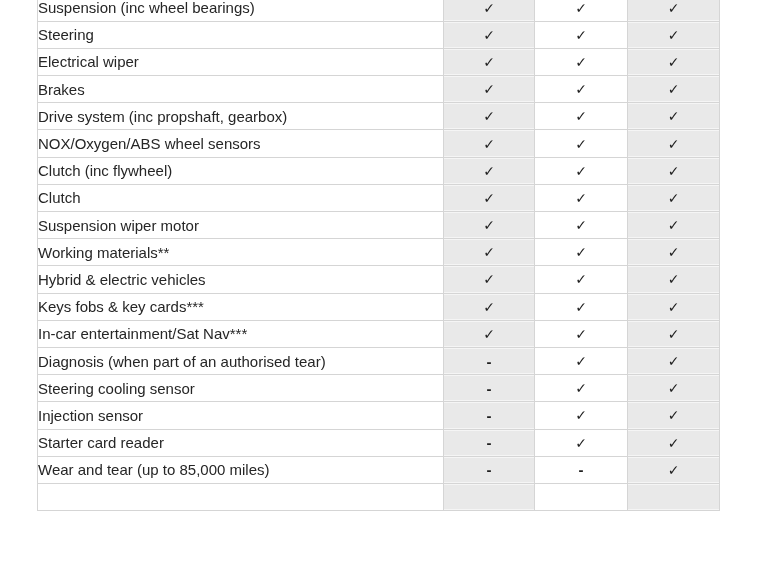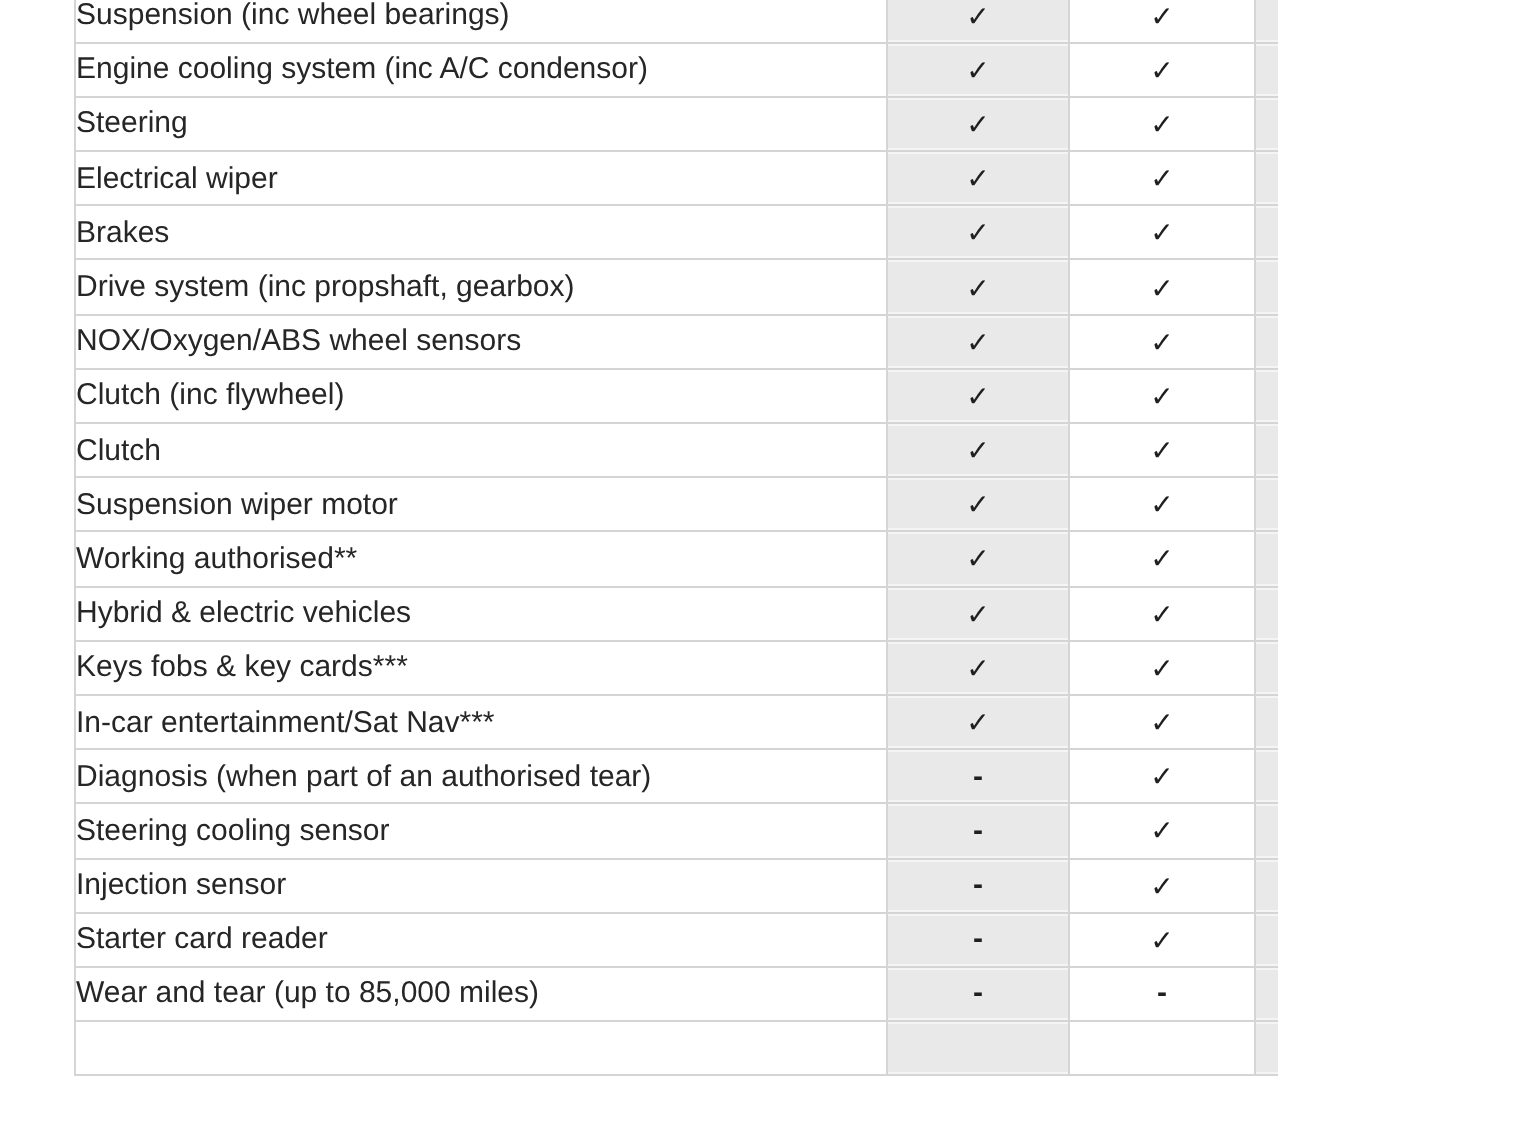--- a/index.html
+++ b/index.html
@@ -2,21 +2,21 @@
 <html style="--page-bg: #ffffff; --shaded-cell: #e9e9e9; --border-color: #d5d5d5; --text-color: #262626; --mark-color: #1f1f1f;"><head>
 <meta charset="utf-8">
 <style>
   html, body {
     margin: 0;
     padding: 0;
     background: #ffffff;
   }
   .viewport {
     position: relative;
-    width: 639px;
+    width: 759px;
     height: 569px;
     overflow: hidden;
     background: var(--page-bg, #ffffff);
     font-family: "Liberation Sans", "DejaVu Sans", sans-serif;
   }
   table.coverage {
     position: absolute;
     left: 37px;
     top: -6.5px;
     border-collapse: collapse;
@@ -72,26 +72,20 @@
 <div class="viewport">
   <table class="coverage">
     <tbody id="rows">
         <tr>
     <td class="label">Suspension (inc wheel bearings)</td>
     <td class="mark c1 shaded"><span class="glyph glyph-check">✓</span></td>
     <td class="mark c2"><span class="glyph glyph-check">✓</span></td>
     <td class="mark c3 shaded"><span class="glyph glyph-check">✓</span></td>
   </tr>
         <tr>
-    <td class="label">Engine cooling system (inc A/C condensor)</td>
-    <td class="mark c1 shaded"><span class="glyph glyph-check">✓</span></td>
-    <td class="mark c2"><span class="glyph glyph-check">✓</span></td>
-    <td class="mark c3 shaded"><span class="glyph glyph-check">✓</span></td>
-  </tr>
-        <tr>
     <td class="label">Steering</td>
     <td class="mark c1 shaded"><span class="glyph glyph-check">✓</span></td>
     <td class="mark c2"><span class="glyph glyph-check">✓</span></td>
     <td class="mark c3 shaded"><span class="glyph glyph-check">✓</span></td>
   </tr>
         <tr>
     <td class="label">Electrical wiper</td>
     <td class="mark c1 shaded"><span class="glyph glyph-check">✓</span></td>
     <td class="mark c2"><span class="glyph glyph-check">✓</span></td>
     <td class="mark c3 shaded"><span class="glyph glyph-check">✓</span></td>
@@ -126,21 +120,21 @@
     <td class="mark c2"><span class="glyph glyph-check">✓</span></td>
     <td class="mark c3 shaded"><span class="glyph glyph-check">✓</span></td>
   </tr>
         <tr>
     <td class="label">Suspension wiper motor</td>
     <td class="mark c1 shaded"><span class="glyph glyph-check">✓</span></td>
     <td class="mark c2"><span class="glyph glyph-check">✓</span></td>
     <td class="mark c3 shaded"><span class="glyph glyph-check">✓</span></td>
   </tr>
         <tr>
-    <td class="label">Working authorised**</td>
+    <td class="label">Working materials**</td>
     <td class="mark c1 shaded"><span class="glyph glyph-check">✓</span></td>
     <td class="mark c2"><span class="glyph glyph-check">✓</span></td>
     <td class="mark c3 shaded"><span class="glyph glyph-check">✓</span></td>
   </tr>
         <tr>
     <td class="label">Hybrid &amp; electric vehicles</td>
     <td class="mark c1 shaded"><span class="glyph glyph-check">✓</span></td>
     <td class="mark c2"><span class="glyph glyph-check">✓</span></td>
     <td class="mark c3 shaded"><span class="glyph glyph-check">✓</span></td>
   </tr>

